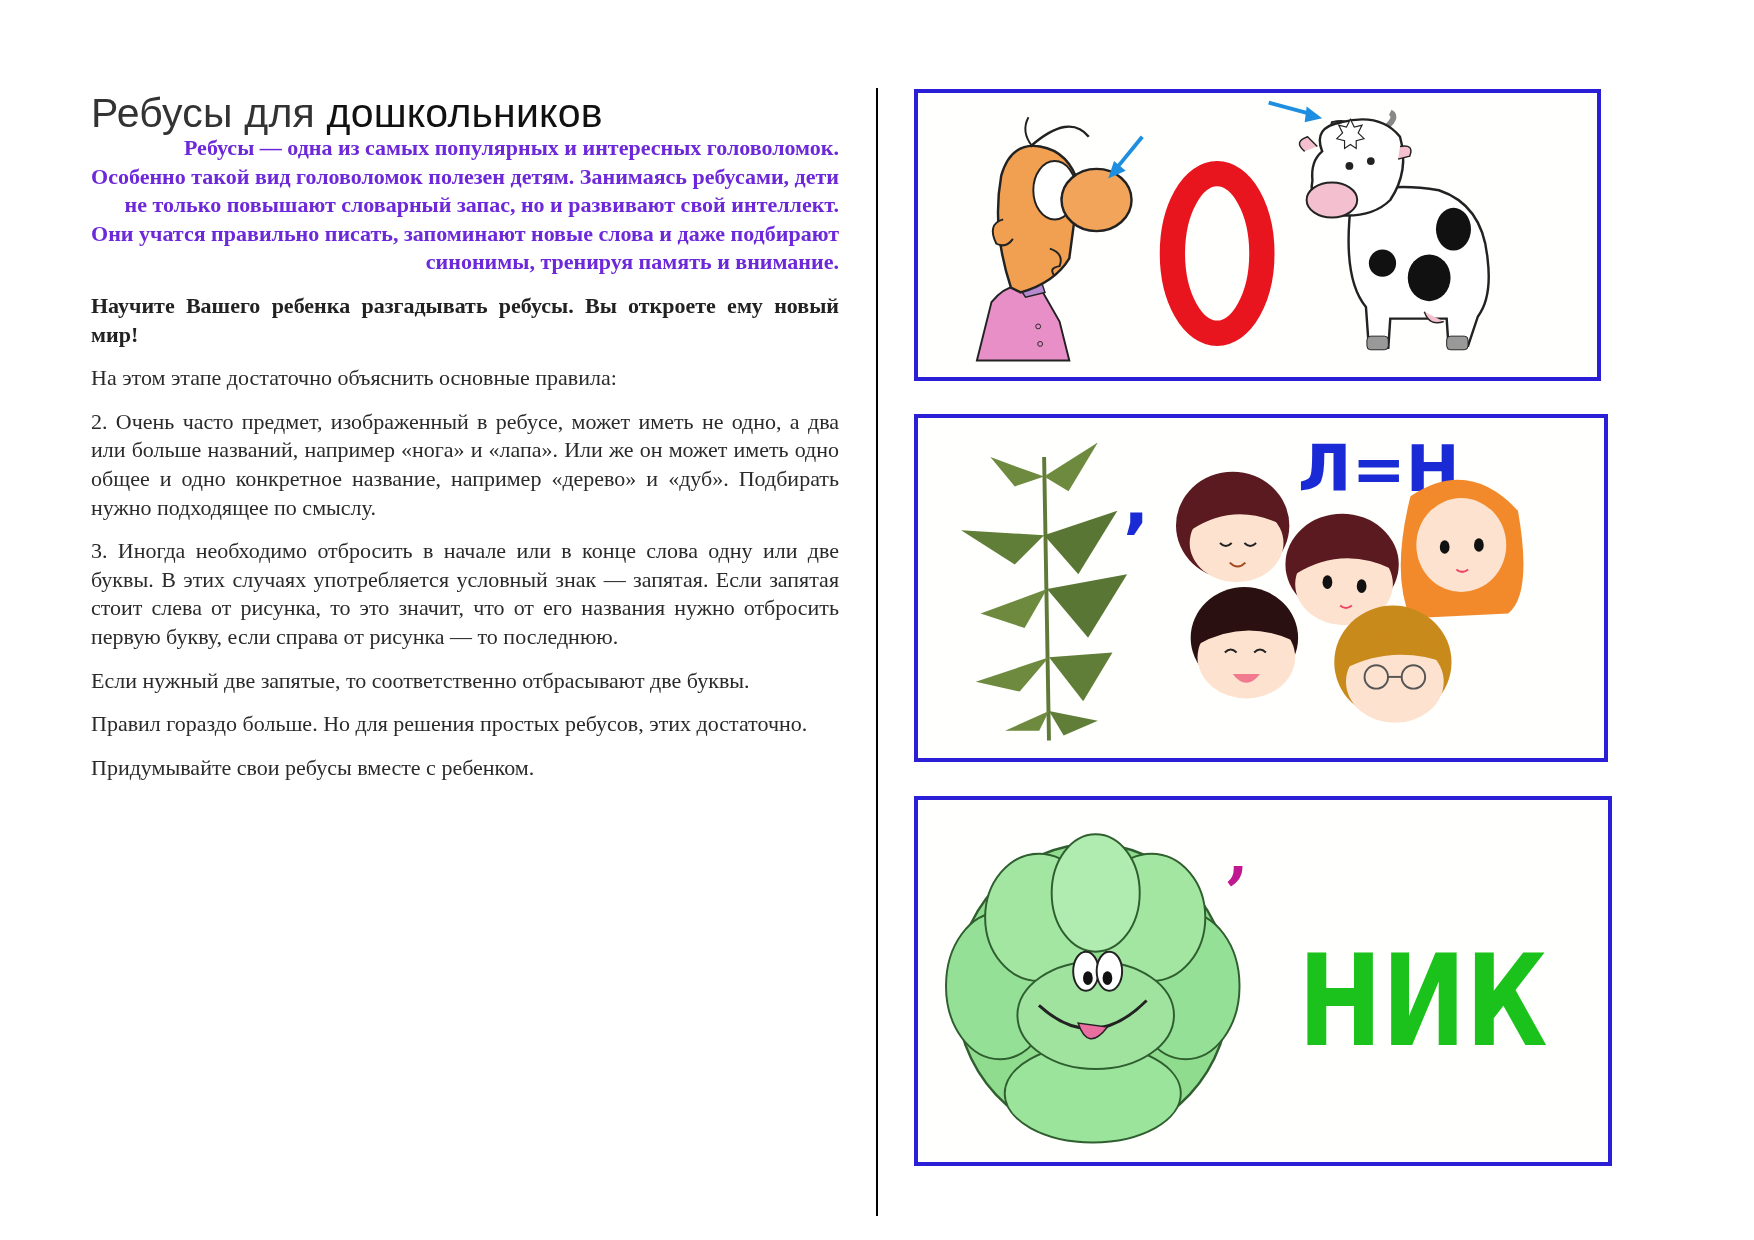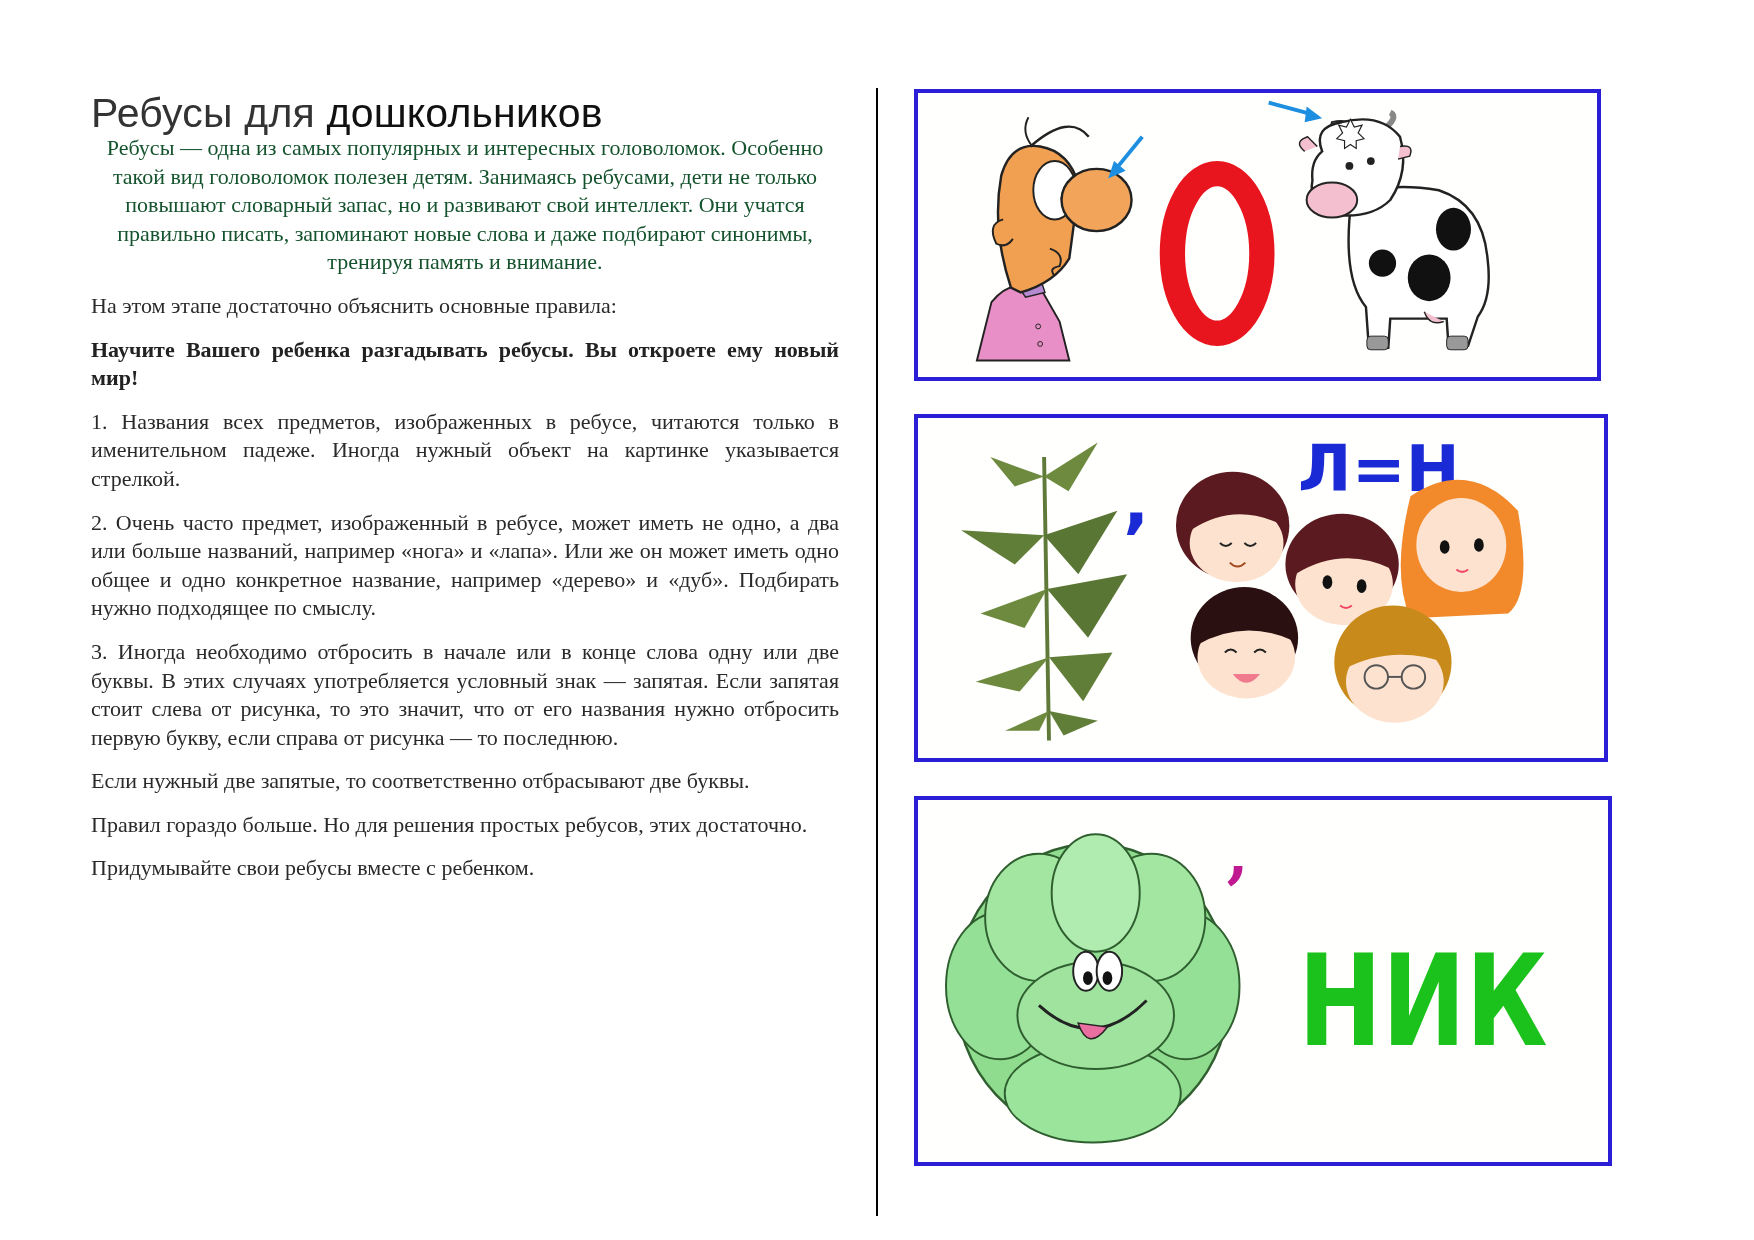--- a/index.html
+++ b/index.html
@@ -11,21 +11,21 @@
     position: absolute; left: 91px; top: 90px; width: 748px;
     font-family: "Liberation Serif", "DejaVu Serif", serif;
     font-size: 22px; line-height: 28.6px; color: #2a2a2a;
   }
   .title {
     font-family: "Liberation Sans", "DejaVu Sans", sans-serif;
     font-size: 41px; line-height: 46px; color: #333333; margin: 0 0 -2px 0;
     font-weight: normal; letter-spacing: 0.2px;
   }
   .title .dark { color: #111111; }
-  .intro { color: #14532d; margin: 0 0 15px 0; text-align: center; }
+  .intro { color: #6d28d9; margin: 0 0 15px 0; text-align: right; font-weight: bold; }
   .para { margin: 0 0 15px 0; text-align: justify; }
   .para.bold { font-weight: bold; color: #222; }
   .para b { font-weight: bold; color: #222; }
 
   
   .divider { position: absolute; left: 876px; top: 88px; width: 2px; height: 1128px; background: #000; }
 
   
   .panel {
     position: absolute; background: #fffffd;
@@ -40,25 +40,24 @@
 <body>
 
 <div class="page">
 
   <div class="text-col">
     <h1 class="title"><span>Ребусы для </span><span class="dark">дошкольников</span></h1>
 
     <p class="intro">Ребусы — одна из самых популярных и интересных головоломок. Особенно такой вид головоломок полезен детям. Занимаясь ребусами, дети не только повышают словарный запас, но и развивают свой интеллект. Они учатся правильно писать, запоминают новые слова и даже подбирают синонимы, тренируя память и внимание.</p>
 
 
+    <p class="para bold">Научите Вашего ребенка разгадывать ребусы. Вы откроете ему новый мир!</p>
+
     <p class="para">На этом этапе достаточно объяснить основные правила:</p>
 
-    <p class="para bold">Научите Вашего ребенка разгадывать ребусы. Вы откроете ему новый мир!</p>
-
-    <p class="para">1. Названия всех предметов, изображенных в ребусе, читаются только в именительном падеже. Иногда нужный объект на картинке указывается стрелкой.</p>
     <p class="para">2. Очень часто предмет, изображенный в ребусе, может иметь не одно, а два или больше названий, например «нога» и «лапа». Или же он может иметь одно общее и одно конкретное название, например «дерево» и «дуб». Подбирать нужно подходящее по смыслу.</p>
     <p class="para">3. Иногда необходимо отбросить в начале или в конце слова одну или две буквы. В этих случаях употребляется условный знак — запятая. Если запятая стоит слева от рисунка, то это значит, что от его названия нужно отбросить первую букву, если справа от рисунка — то последнюю.</p>
     <p class="para">Если нужный две запятые, то соответственно отбрасывают две буквы.</p>
 
     <p class="para">Правил гораздо больше. Но для решения простых ребусов, этих достаточно.</p>
     <p class="para">Придумывайте свои ребусы вместе с ребенком.</p>
   </div>
 
   <div class="divider"></div>
 

